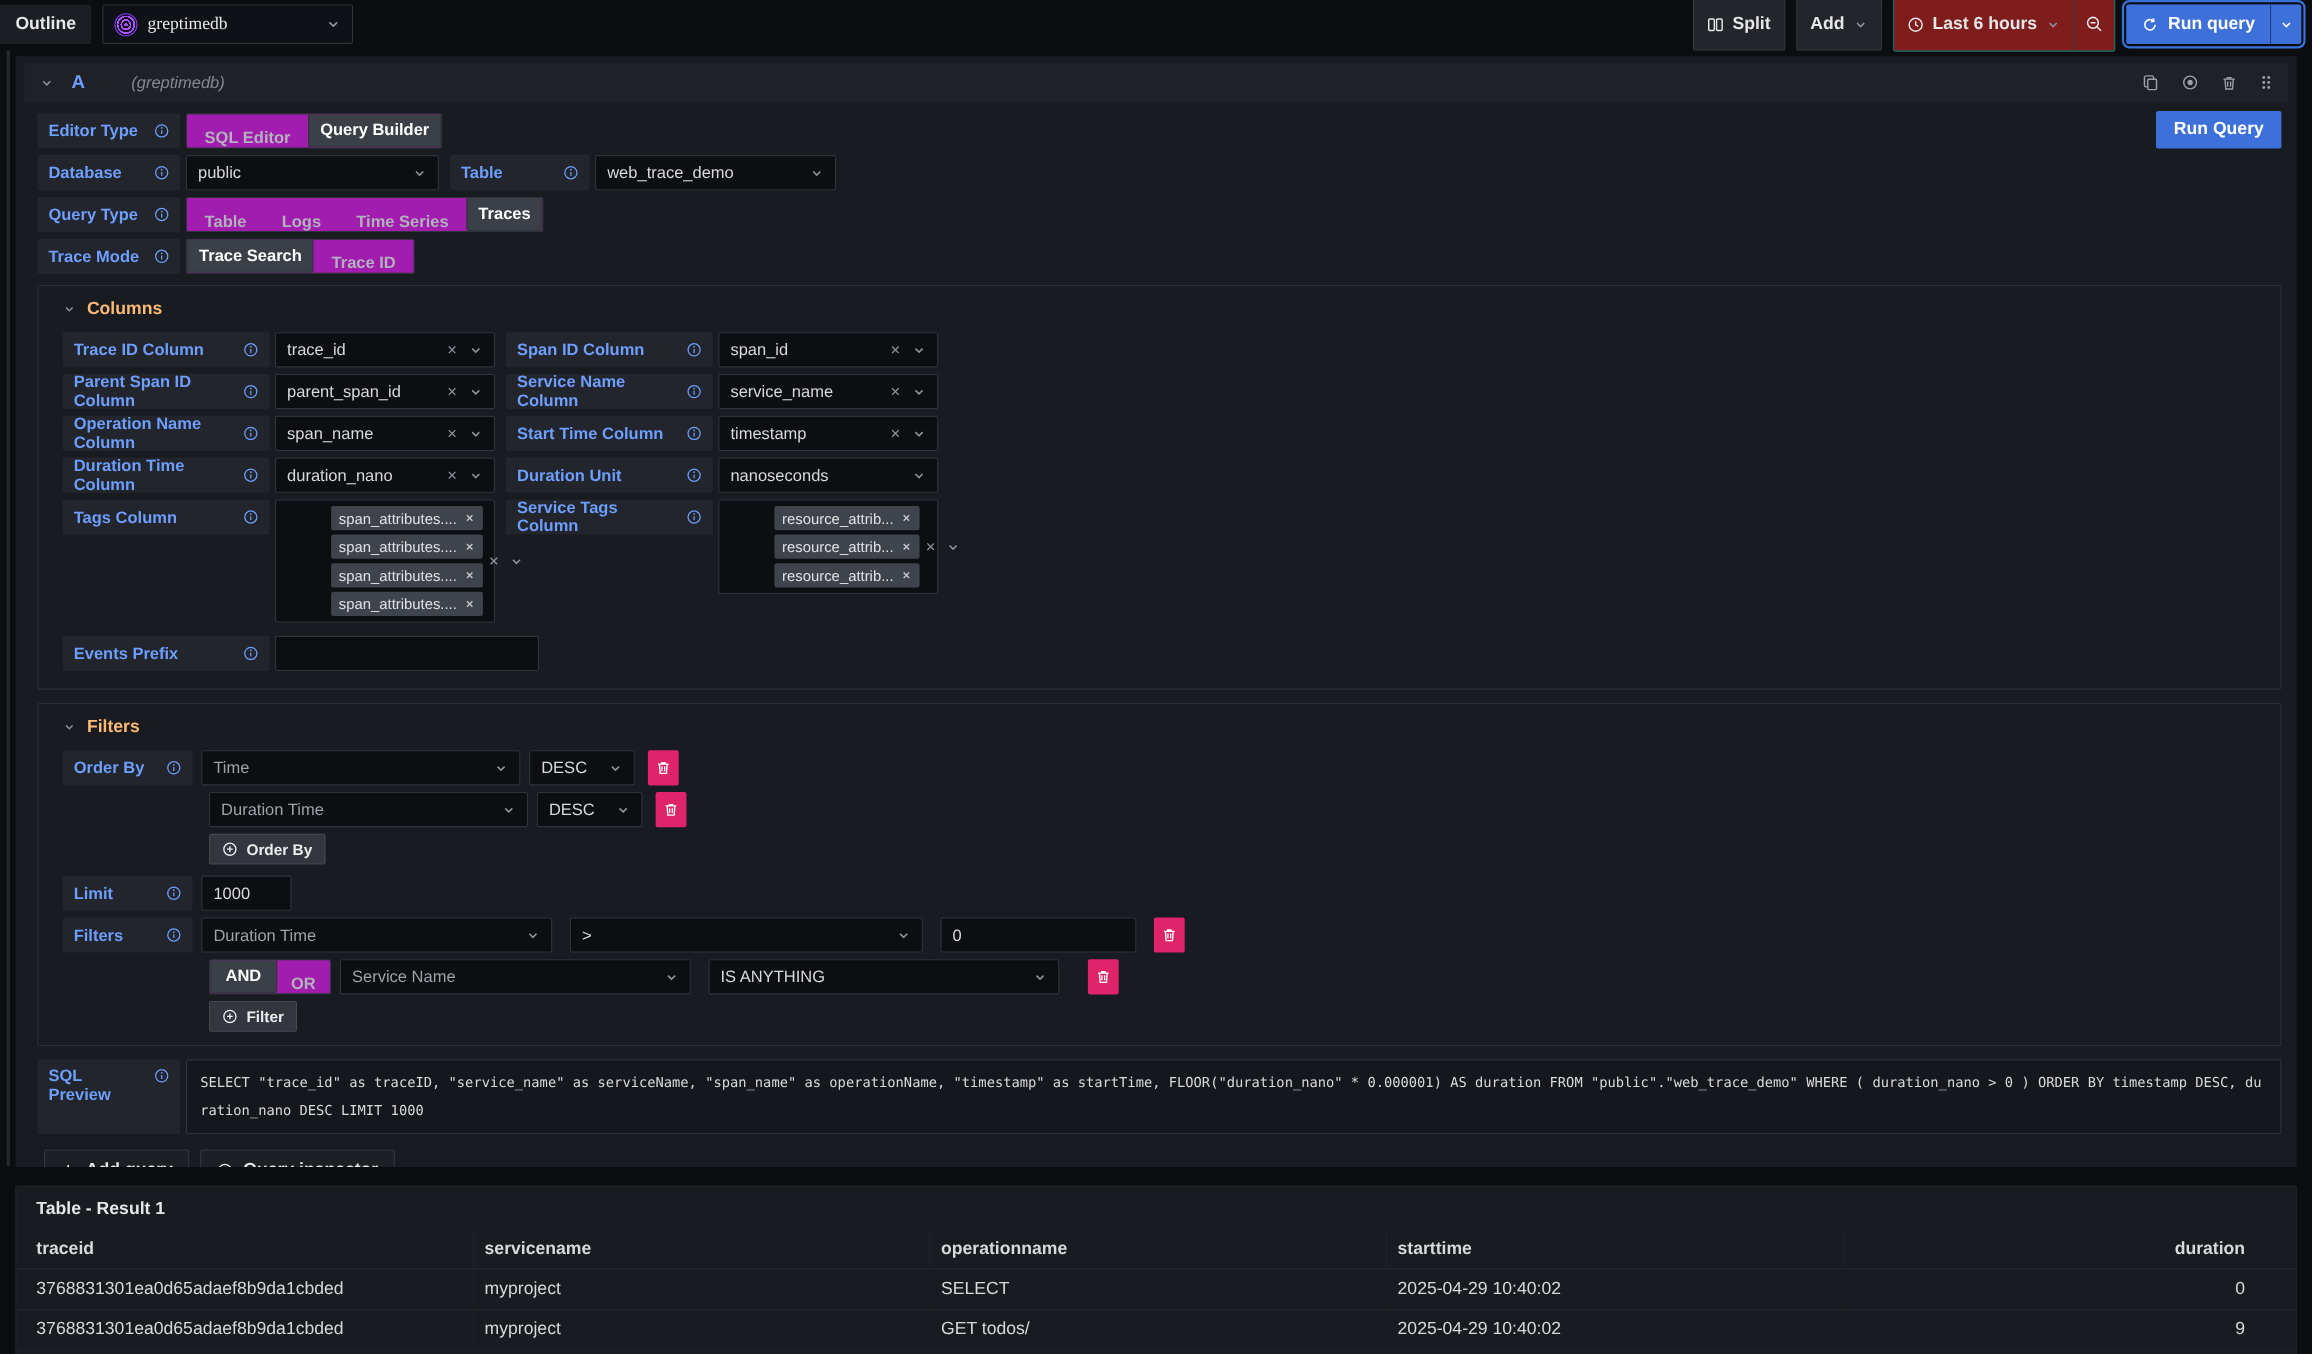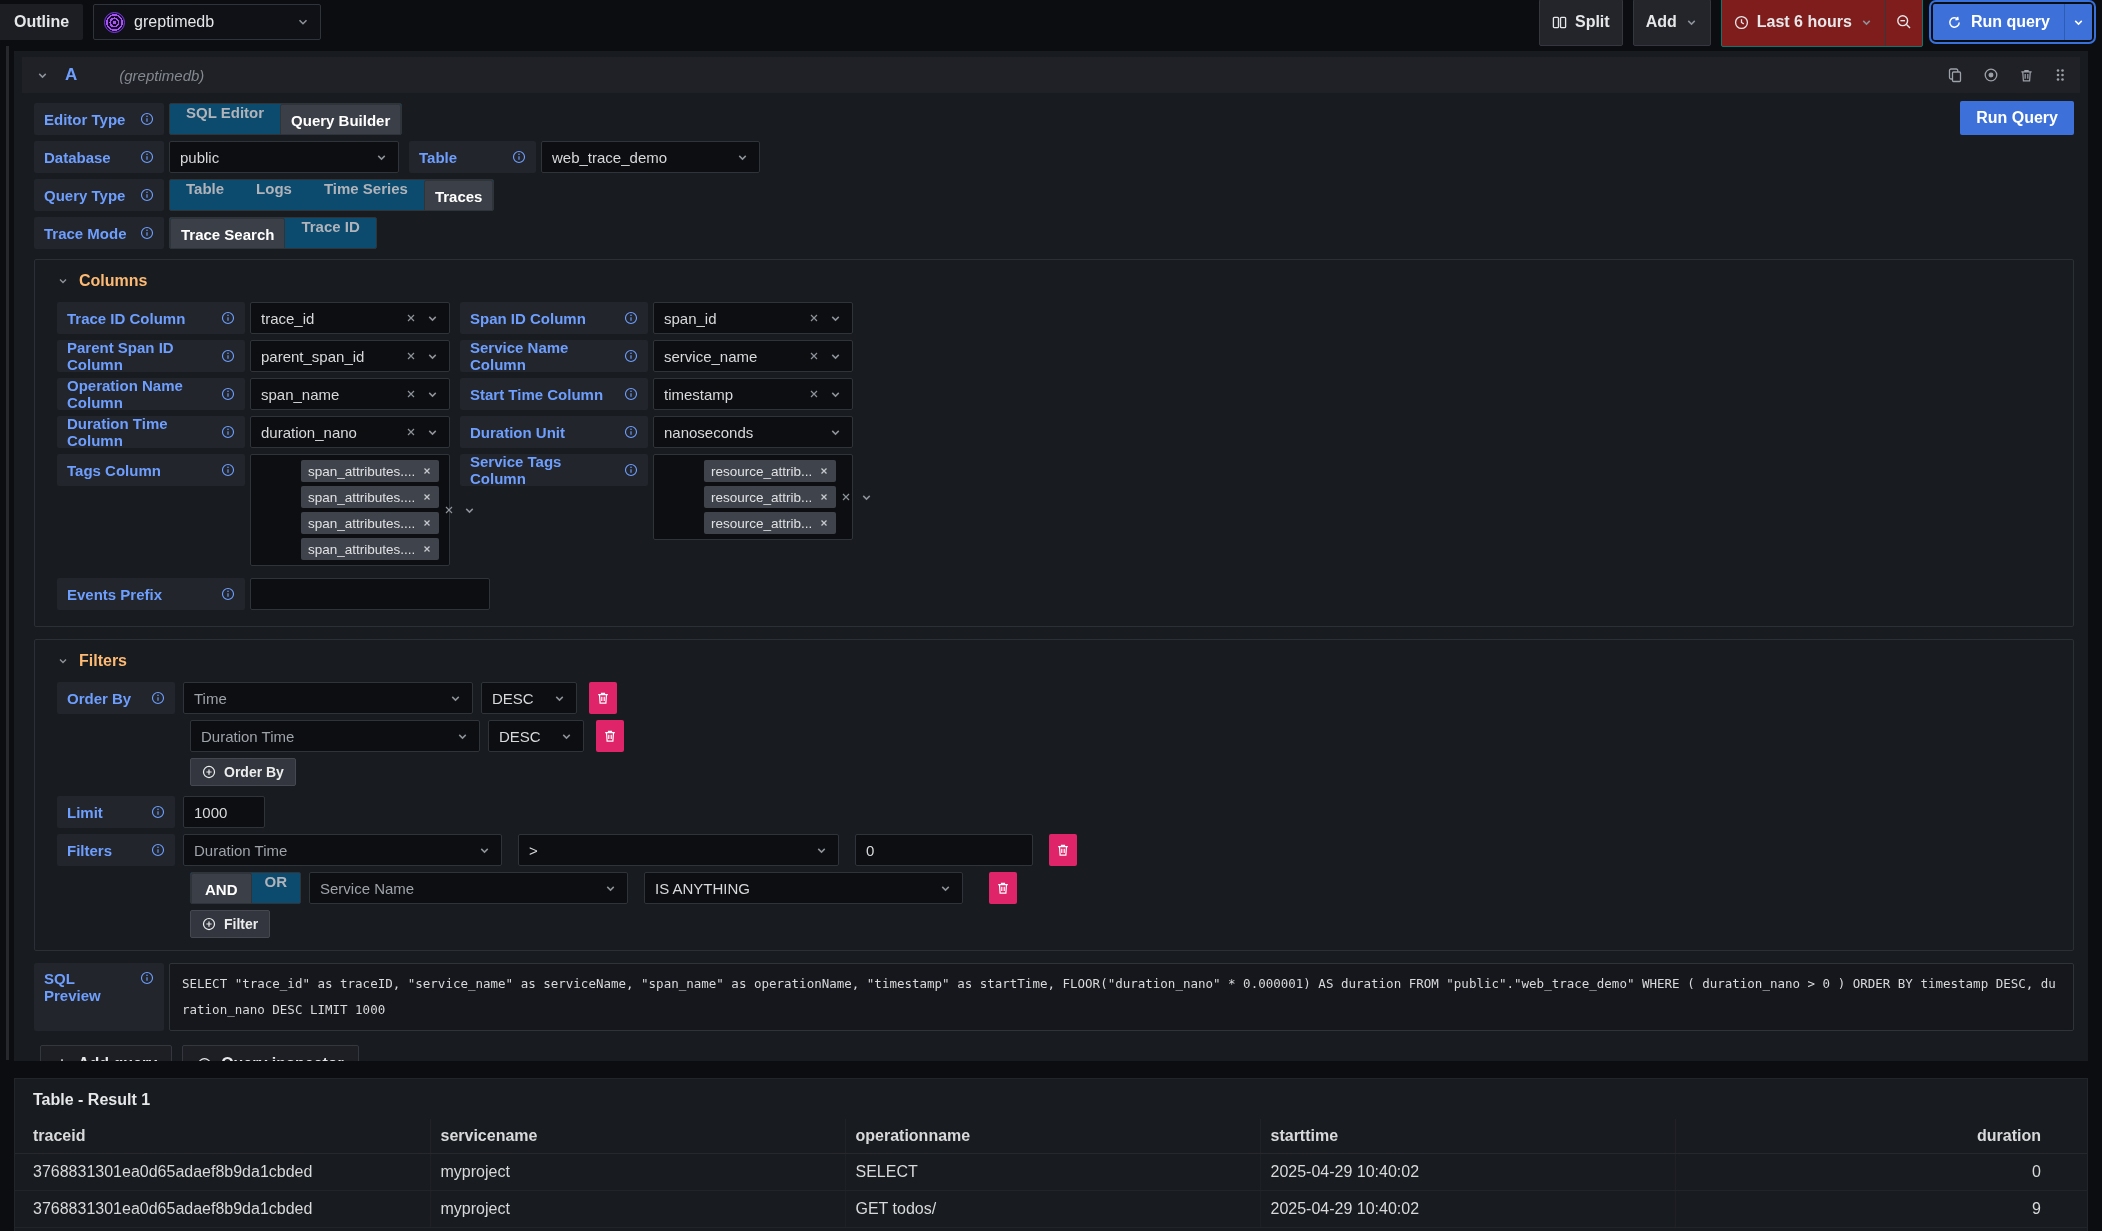--- a/index.html
+++ b/index.html
@@ -4,21 +4,21 @@
 <style>
   * { margin:0; padding:0; box-sizing:border-box; }
   html,body { width:2102px; height:1231px; overflow:hidden; background:#0c0d10;
     font-family:"Liberation Sans","DejaVu Sans",sans-serif; color:#d8d9da; }
 
   
   .topbar { height:44px; display:flex; align-items:center; padding:0 10px 0 0; background:#0c0d10; }
   .outline-btn { height:36px; padding:0 14px; display:flex; align-items:center; background:#1c1e24;
     color:#e6e7e8; font-weight:700; font-size:16px; border-radius:0 2px 2px 0; cursor:pointer; }
   .ds-picker { margin-left:10px; height:36px; width:228px; display:flex; align-items:center; gap:9px;
-    background:#101116; border:1px solid #2f333a; border-radius:2px; padding:0 10px; cursor:pointer; }
+    background:#101116; border:1px solid #2f333a; border-radius:2px; padding:0 10px; cursor:pointer;font-family:Liberation Serif, serif; }
   .ds-logo { width:21px; height:21px; border-radius:50%; flex:0 0 auto;
     background:repeating-radial-gradient(circle at 50% 50%, #a855f7 0 1.6px, #160a26 1.6px 3.4px);
     border:1px solid #7c3aed; }
   .ds-name { flex:1; font-size:16px; color:#e6e7e8; }
   .tb-right { margin-left:auto; display:flex; align-items:center; gap:10px; }
   .tb-btn { height:47px; display:flex; align-items:center; gap:8px; padding:0 12px;
     background:#23252b; border:1px solid #34373e; border-radius:2px; color:#e6e7e8;
     font-size:16px; font-weight:600; cursor:pointer; }
   .tb-group { display:flex; align-items:stretch; border:1px solid #0f766e; border-radius:2px; background:#7f1d1d; }
   .tb-group .tb-btn { border:none; background:transparent; }
@@ -44,21 +44,21 @@
   .editor-body { position:relative; padding:10px 14px 0 20px; }
   .runq2 { position:absolute; top:8px; right:14px; height:34px; padding:0 16px; background:#3d71d9;
     color:#fff; font-size:16px; font-weight:600; border-radius:2px; display:flex; align-items:center; cursor:pointer; }
 
   .frow { display:flex; align-items:flex-start; margin-bottom:6px; }
   .flabel { height:32px; background:#22252b; border-radius:2px; display:flex; align-items:center;
     padding:0 10px; margin-right:5px; color:#6e9fff; font-size:15px; font-weight:600; gap:8px; justify-content:space-between; }
   .flabel .info { color:#6e9fff; display:flex; }
   .w130 { width:130px; } .w188 { width:188px; } .w118 { width:118px; }
 
-  .seg { height:32px; display:flex; align-items:flex-start; background:#0c4a6e; border:1px solid #2f333a; border-radius:2px; overflow:hidden; }
+  .seg { height:32px; display:flex; align-items:flex-end; background:#a21caf; border:1px solid #2f333a; border-radius:2px; overflow:hidden; }
   .seg-opt { display:flex; align-items:center; padding:0 16px; font-size:15px; font-weight:600; color:#b0b3b9; cursor:pointer; }
   .seg-opt.sel { background:#3b3f47; color:#ffffff; border-radius:2px; }
 
   .sel { height:32px; background:#0d0e12; border:1px solid #2f333a; border-radius:2px;
     display:flex; align-items:center; padding:0 10px; font-size:15px; color:#d8d9da; cursor:pointer; }
   .sel .val { flex:1; white-space:nowrap; overflow:hidden; }
   .sel .sic { display:flex; align-items:center; gap:9px; color:#8e929a; margin-left:8px; }
   .sel .val.ph { color:#9ea2a9; }
 
   .inp { height:32px; background:#0d0e12; border:1px solid #2f333a; border-radius:2px;

